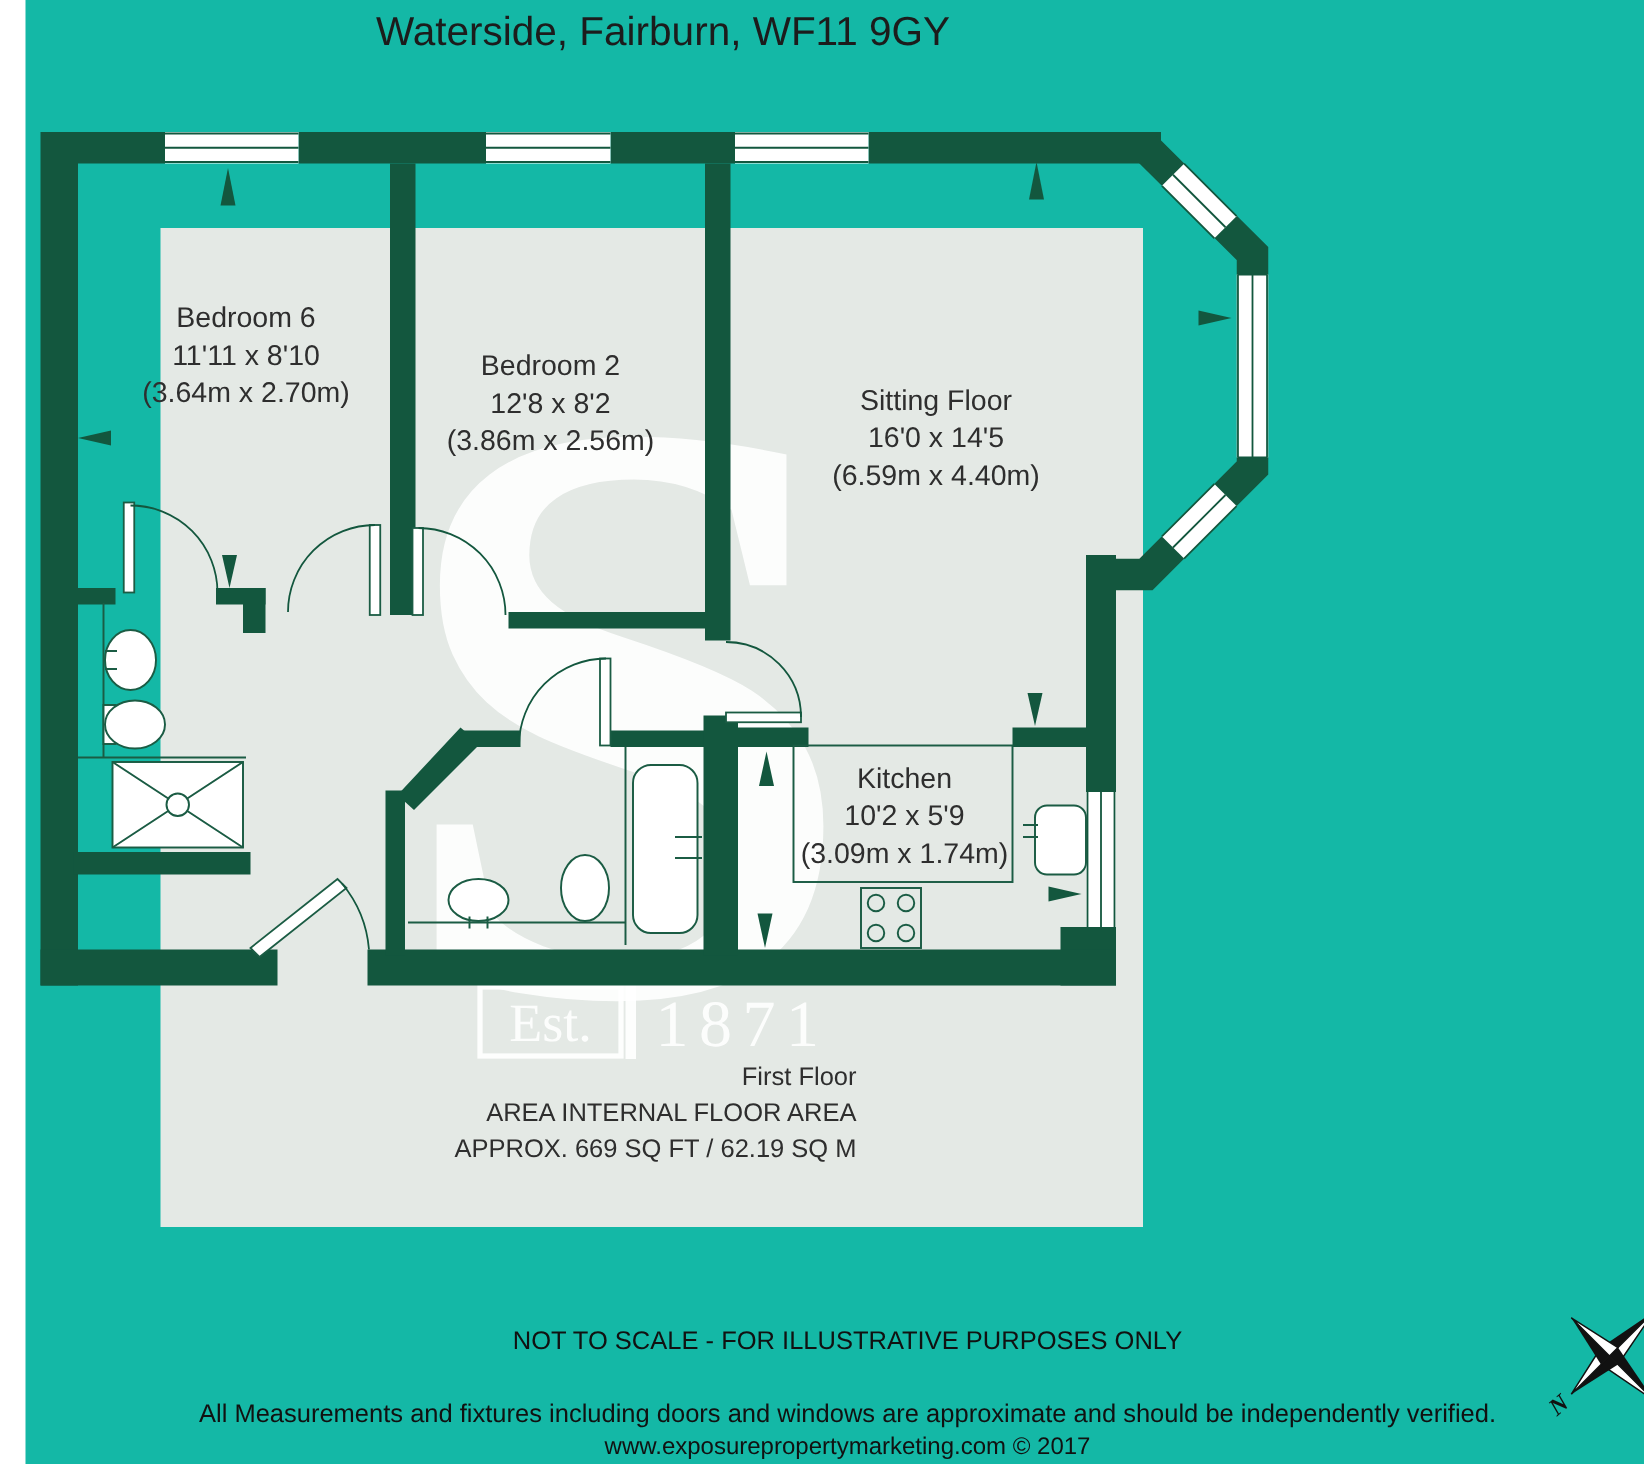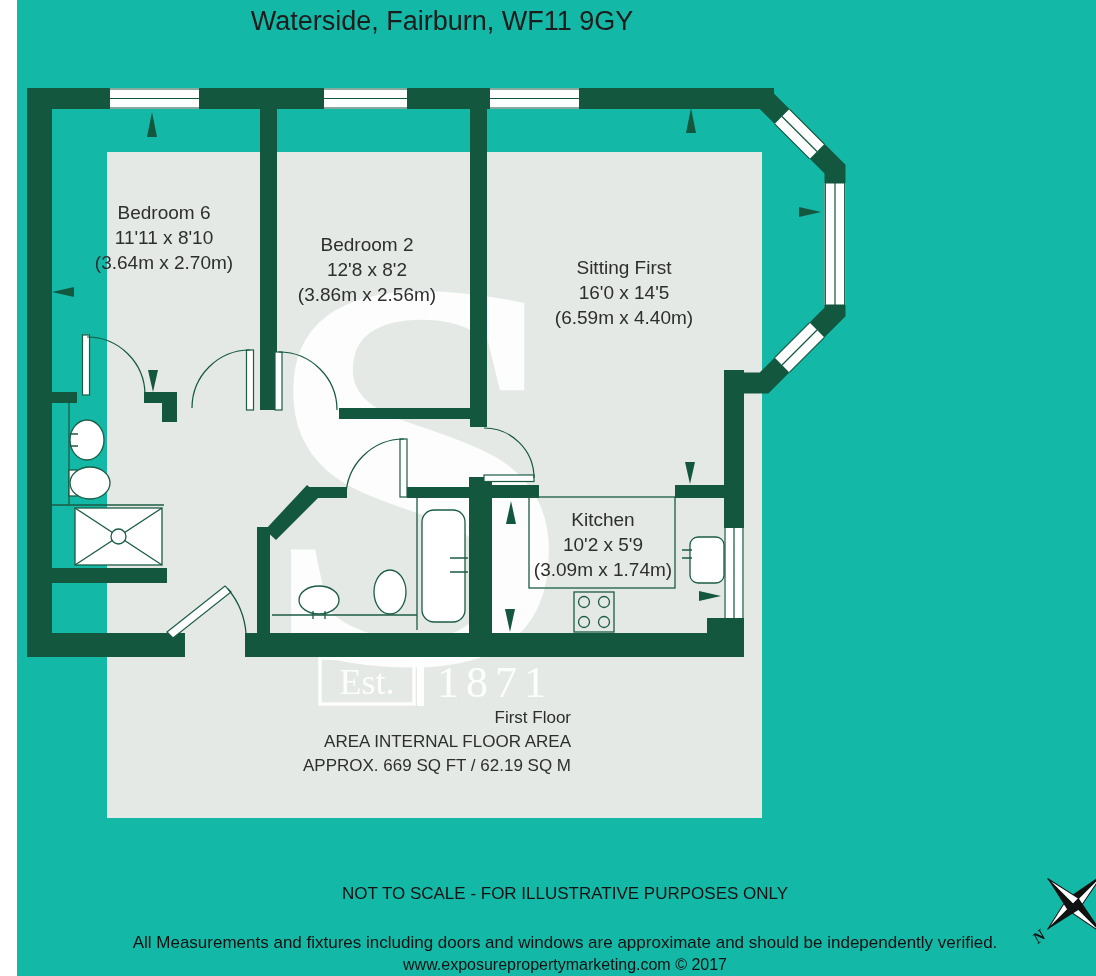--- a/index.html
+++ b/index.html
@@ -186,21 +186,21 @@
     <div>Bedroom 6</div>
     <div>11'11 x 8'10</div>
     <div>(3.64m x 2.70m)</div>
   </div>
   <div class="room-label" style="left:350px;top:232px;">
     <div>Bedroom 2</div>
     <div>12'8 x 8'2</div>
     <div>(3.86m x 2.56m)</div>
   </div>
   <div class="room-label" style="left:607px;top:255px;">
-    <div>Sitting First</div>
+    <div>Sitting Floor</div>
     <div>16'0 x 14'5</div>
     <div>(6.59m x 4.40m)</div>
   </div>
   <div class="room-label" style="left:586px;top:507px;">
     <div>Kitchen</div>
     <div>10'2 x 5'9</div>
     <div>(3.09m x 1.74m)</div>
   </div>
 
   <div class="summary" style="left:420px;top:706px;">

